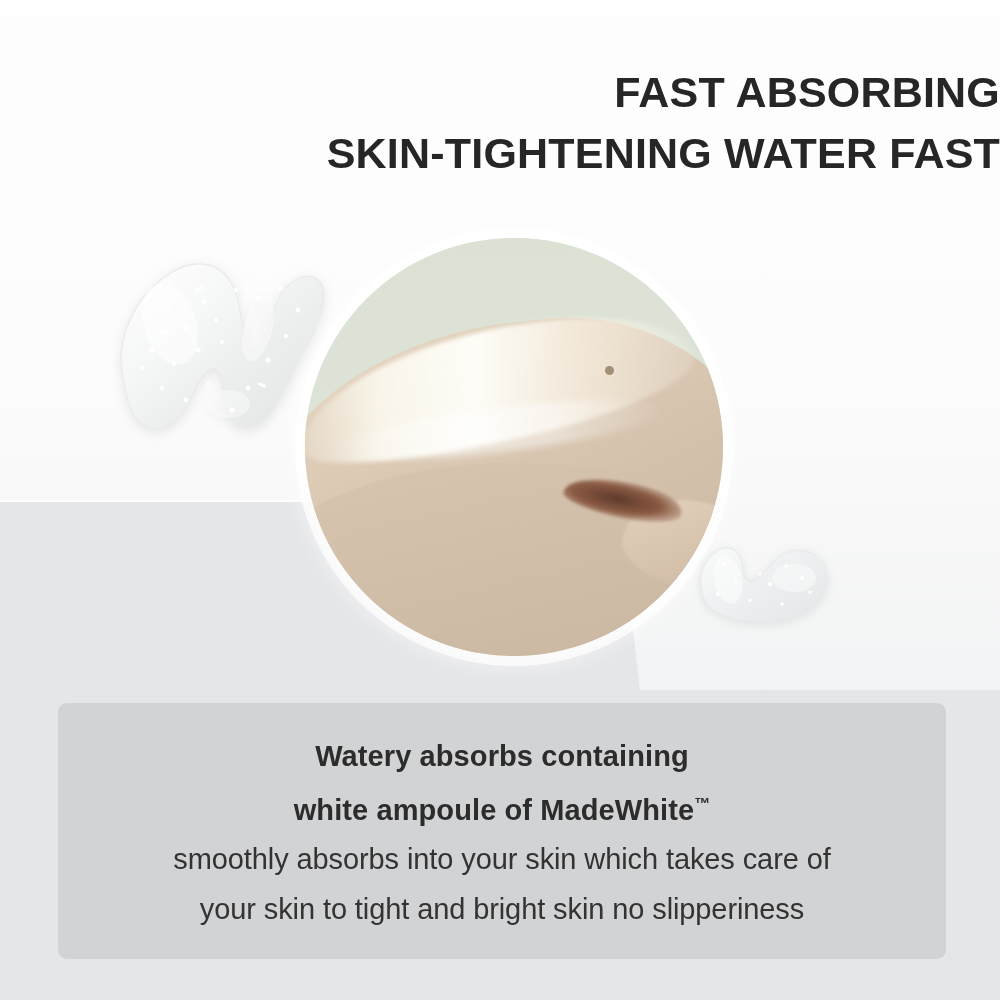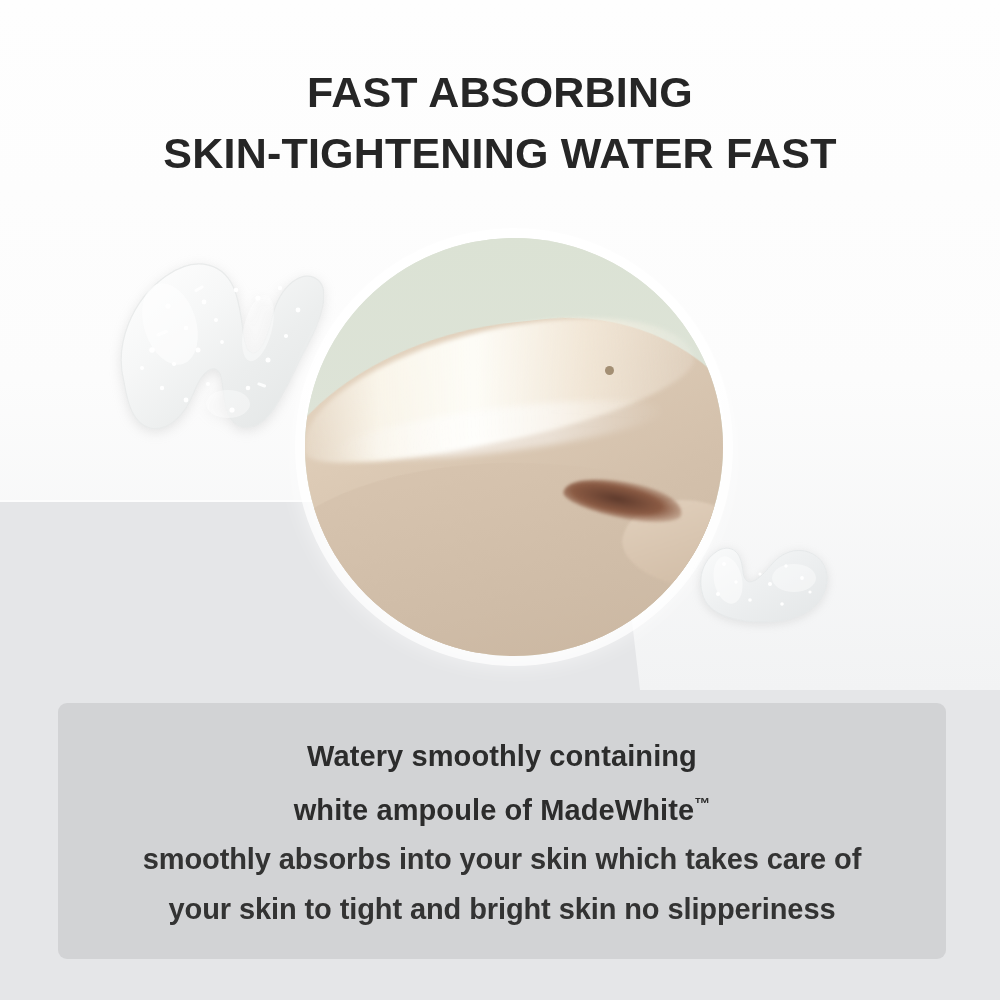--- a/index.html
+++ b/index.html
@@ -40,21 +40,21 @@
     width:1000px; height:690px;
     background:linear-gradient(180deg,#fefefe 0%,#fcfcfc 55%,#f2f3f4 100%);
     clip-path: polygon(0 0, 1000px 0, 1000px 690px, 640px 690px, 618px 500px, 0 500px);
   }
 
   
   .heading {
     position:absolute;
     left:0; top:62px;
     width:1000px;
-    text-align:center;
+    text-align:right;
     color:#262626;
     font-weight:700;
     font-size:43px;
     line-height:1.42;
     letter-spacing:0.2px;
   }
   .heading .line { display:block; white-space:nowrap; }
 
   
   .hero-circle {
@@ -195,21 +195,21 @@
     font-size:29px;
     line-height:48px;
     letter-spacing:0.1px;
   }
   .cap-bold .tm {
     font-size:16px;
     vertical-align:super;
     font-weight:700;
   }
   .cap-reg {
-    font-weight:700;
+    font-weight:400;
     font-size:29px;
     line-height:50px;
     letter-spacing:-0.1px;
     color:#333333;
   }
 </style>
 </head>
 <body>
 
 <div id="stage">
@@ -327,21 +327,21 @@
         <circle cx="96" cy="44" r="1.7"></circle>
         <circle cx="112" cy="56" r="1.9"></circle>
         <circle cx="120" cy="70" r="1.6"></circle>
         <circle cx="92" cy="82" r="1.8"></circle>
         <circle cx="70" cy="52" r="1.6"></circle>
       </g>
     </svg>
   </div>
 
   <div class="caption-panel">
-    <div class="cap-line cap-bold">Watery smoothly containing</div>
+    <div class="cap-line cap-bold">Watery absorbs containing</div>
     <div class="cap-line cap-bold">
       <span>white ampoule of MadeWhite</span><span class="tm">™</span>
     </div>
     <div class="cap-line cap-reg">smoothly absorbs into your skin which takes care of</div>
     <div class="cap-line cap-reg">your skin to tight and bright skin no slipperiness</div>
   </div>
 
 </div>
 
 </body></html>

